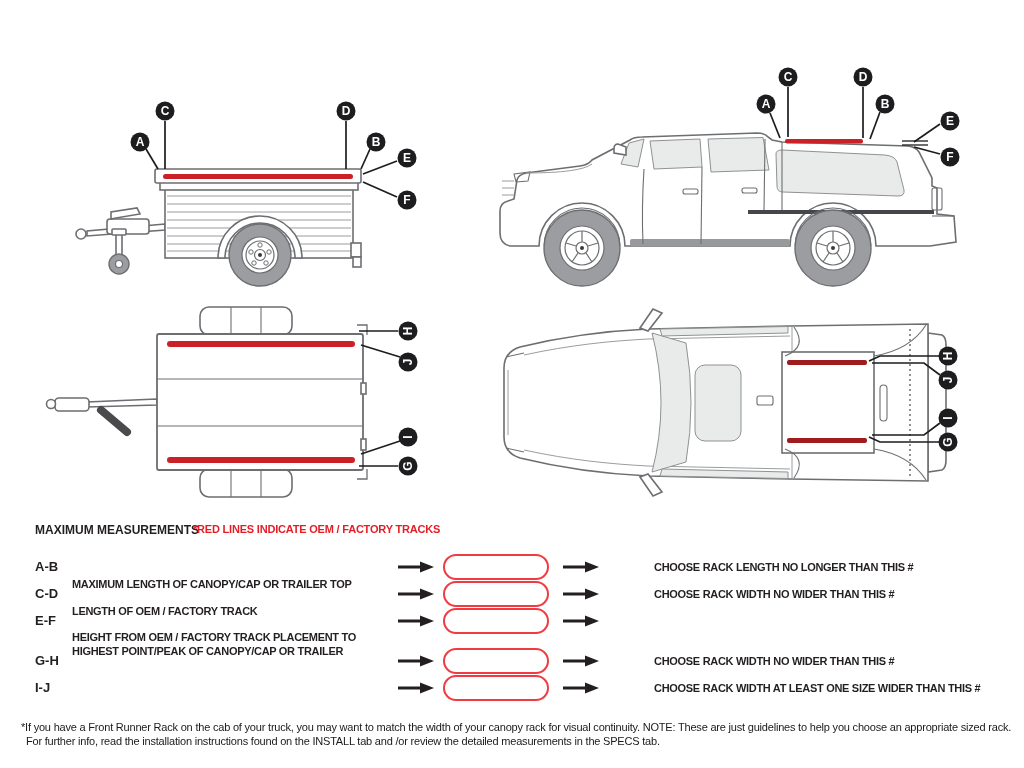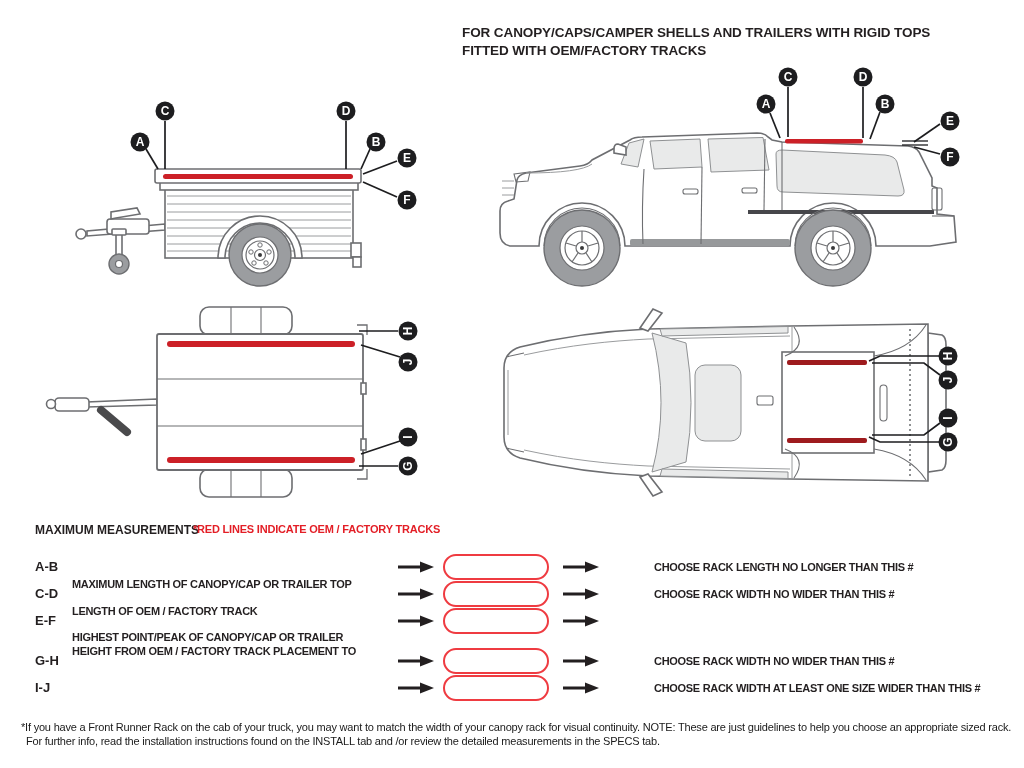--- a/index.html
+++ b/index.html
@@ -51,24 +51,20 @@
 
   .footnote{position:absolute;left:21px;top:720px;width:1003px;font-size:11px;
             line-height:14px;letter-spacing:-0.2px;color:#1a1a1a;
             padding-left:5px;text-indent:-5px;}
 </style>
 </head>
 <body>
 
 <div class="page">
 
-  <div class="subtitle">
-    <div>FOR CANOPY/CAPS/CAMPER SHELLS AND TRAILERS WITH RIGID TOPS</div>
-    <div>FITTED WITH OEM/FACTORY TRACKS</div>
-  </div>
 
   <div class="fig" style="left:15px;top:85px;width:420px;height:210px">
     <svg width="420" height="210" viewBox="0 0 420 210">
 
       <g>
         <path class="lineart" d="M150,139 L72,146 L72,151 L150,145 Z"></path>
         <circle class="lineart" cx="66" cy="149" r="5"></circle>
         <rect class="lineart" x="92" y="134" width="42" height="15" rx="3"></rect>
         <path class="lineart" d="M96,134 L96,127 L122,123 L125,129 L101,133 Z"></path>
       </g>
@@ -360,22 +356,22 @@
     <svg class="arrow2" width="36" height="12" viewBox="0 0 36 12">
         <rect x="0" y="4.5" width="24" height="3" fill="#231f20"></rect>
         <polygon points="22,0.5 36,6 22,11.5" fill="#231f20"></polygon>
       </svg>
     <span class="guide">CHOOSE RACK WIDTH NO WIDER THAN THIS #</span>
   </div>
 
   <div class="mrow two-line" style="top:608px">
     <span class="pair">E-F</span>
     <span class="desc">
+      <span class="ln">HEIGHT FROM OEM / FACTORY TRACK PLACEMENT TO</span>
       <span class="ln">HIGHEST POINT/PEAK OF CANOPY/CAP OR TRAILER</span>
-      <span class="ln">HEIGHT FROM OEM / FACTORY TRACK PLACEMENT TO</span>
     </span>
     <svg class="arrow1" width="36" height="12" viewBox="0 0 36 12">
         <rect x="0" y="4.5" width="24" height="3" fill="#231f20"></rect>
         <polygon points="22,0.5 36,6 22,11.5" fill="#231f20"></polygon>
       </svg>
     <span class="pill"></span>
     <svg class="arrow2" width="36" height="12" viewBox="0 0 36 12">
         <rect x="0" y="4.5" width="24" height="3" fill="#231f20"></rect>
         <polygon points="22,0.5 36,6 22,11.5" fill="#231f20"></polygon>
       </svg>

